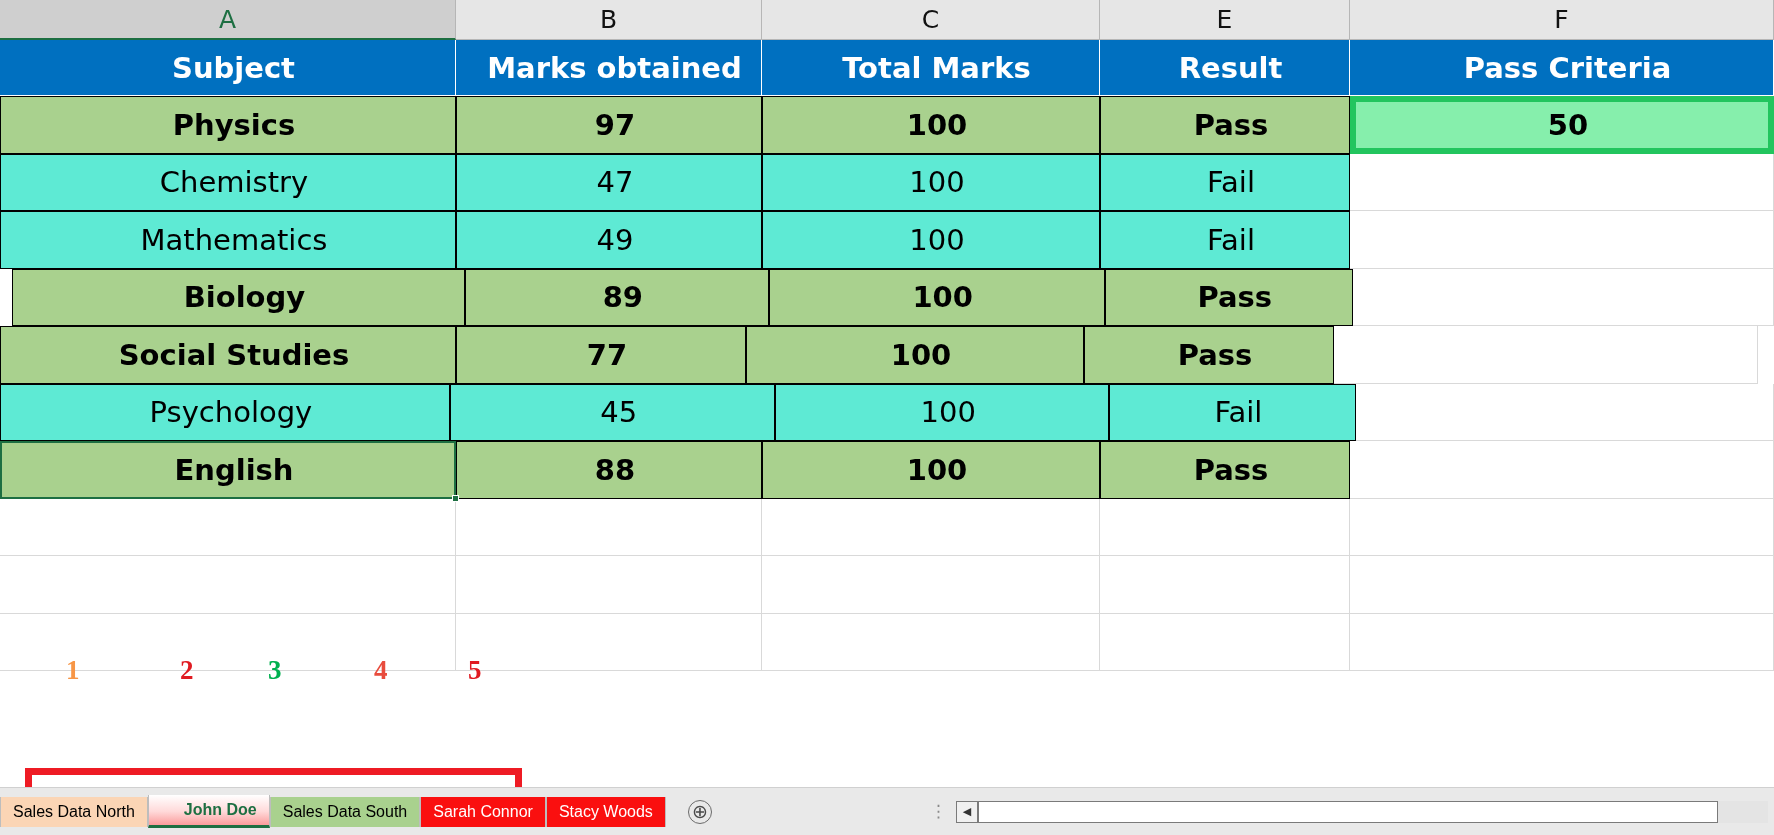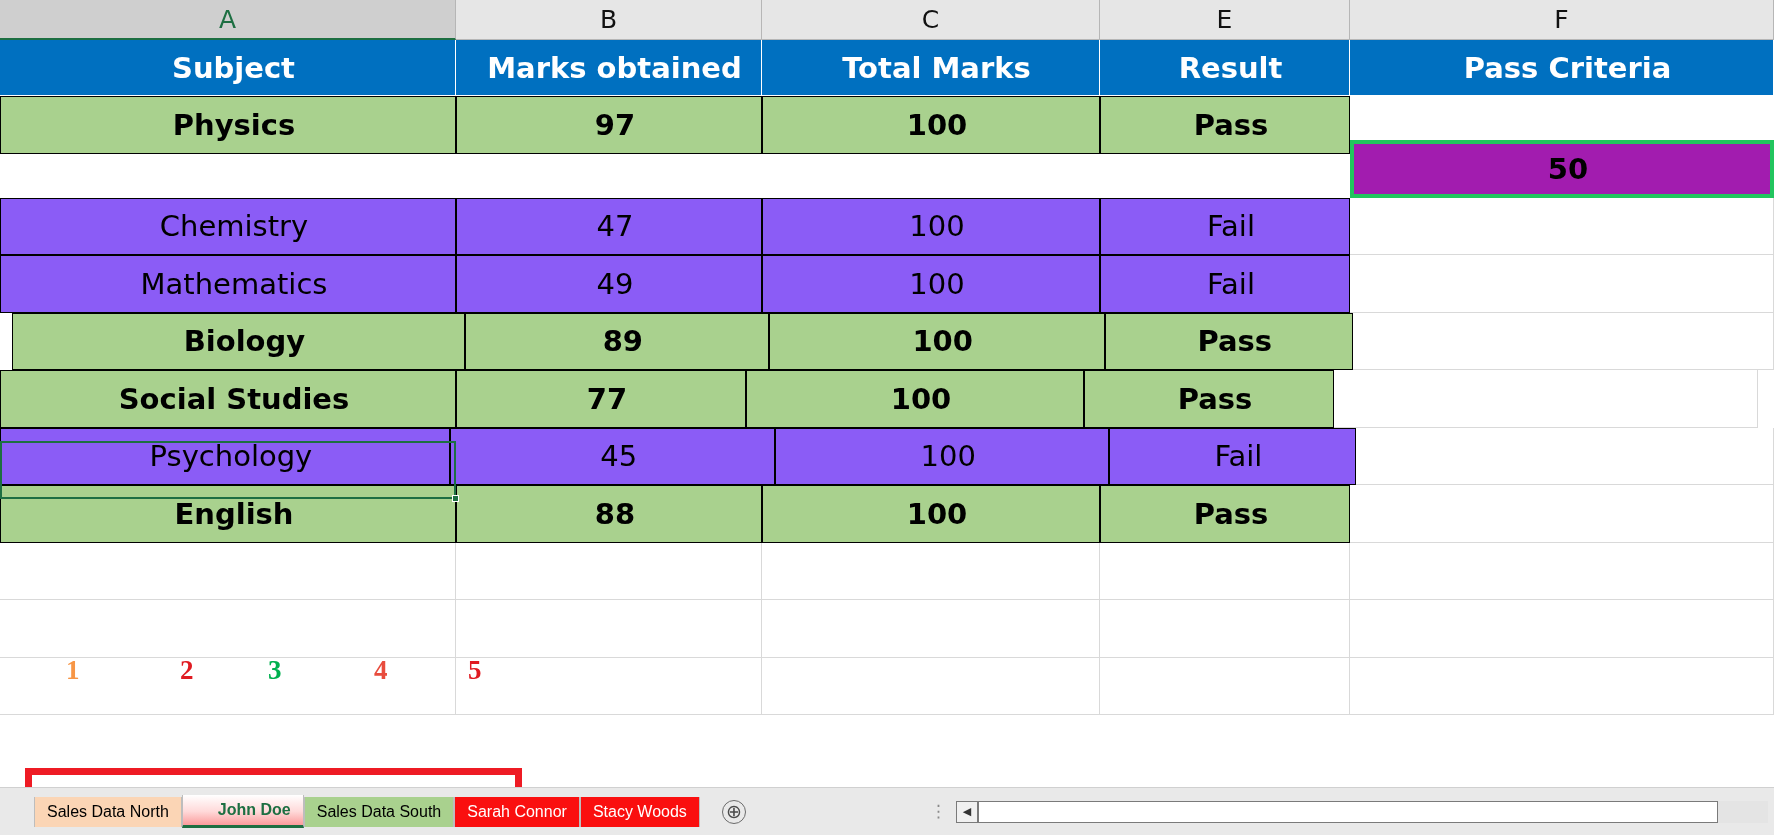--- a/index.html
+++ b/index.html
@@ -31,22 +31,22 @@
     font-family: "DejaVu Sans", sans-serif;
     padding-left: 12px;
   }
   .cell.empty-grid { border-right: 1px solid #d9d9d9; border-bottom: 1px solid #d9d9d9; background:#fff; }
 
   .hdr-cell {
     background: #0070c0; color: #fff; font-weight: bold; font-size: 29px;
     border-right: 1px solid #ffffff; border-bottom: 1px solid #ffffff;
   }
   .pass-cell { background: #a9d18e; font-weight: bold; border: 1px solid #000; }
-  .fail-cell { background: #8b5cf6; font-weight: normal; border: 1px solid #000; }
-  .crit-cell { background: #a21caf; font-weight: bold; border: 4px solid #22c55e; margin-top: 44px; }
+  .fail-cell { background: #5eead4; font-weight: normal; border: 1px solid #000; }
+  .crit-cell { background: #86efac; font-weight: bold; border: 6px solid #22c55e; }
   .blank-f { background: #ffffff; border-right: 1px solid #d9d9d9; border-bottom: 1px solid #d9d9d9; }
 
   .sel-outline {
     position: absolute; border: 2px solid #1d6f42; pointer-events: none;
   }
   .sel-handle {
     position: absolute; width: 7px; height: 7px; background: #1d6f42;
     border: 1px solid #fff; pointer-events: none;
   }
 
@@ -60,21 +60,21 @@
   .callout-box {
     position: absolute; border: 7px solid #ee1b24; background: transparent;
   }
 
   
   .tabbar {
     position: absolute; left: 0; bottom: 0; width: 1774px; height: 48px;
     background: #e9e9e9; border-top: 1px solid #d0d0d0;
     display: flex; align-items: center;
   }
-  .tabs { display: flex; align-items: center; height: 34px; margin-left: 34px; }
+  .tabs { display: flex; align-items: center; height: 34px; }
   .tab {
     height: 30px; display: flex; align-items: center; justify-content: center;
     padding: 0 12px; font-size: 16px; color: #000; white-space: nowrap;
     border-left: 1px solid #bdbdbd; border-right: 1px solid #bdbdbd;
     font-family: "Liberation Sans", sans-serif;
   }
   .tab.active {
     background: linear-gradient(to bottom, #ffffff 0%, #ffd9d9 55%, #fb9c9c 100%);
     color: #1d6f42; font-weight: bold; border-bottom: 3px solid #1d6f42;
     height: 33px;

